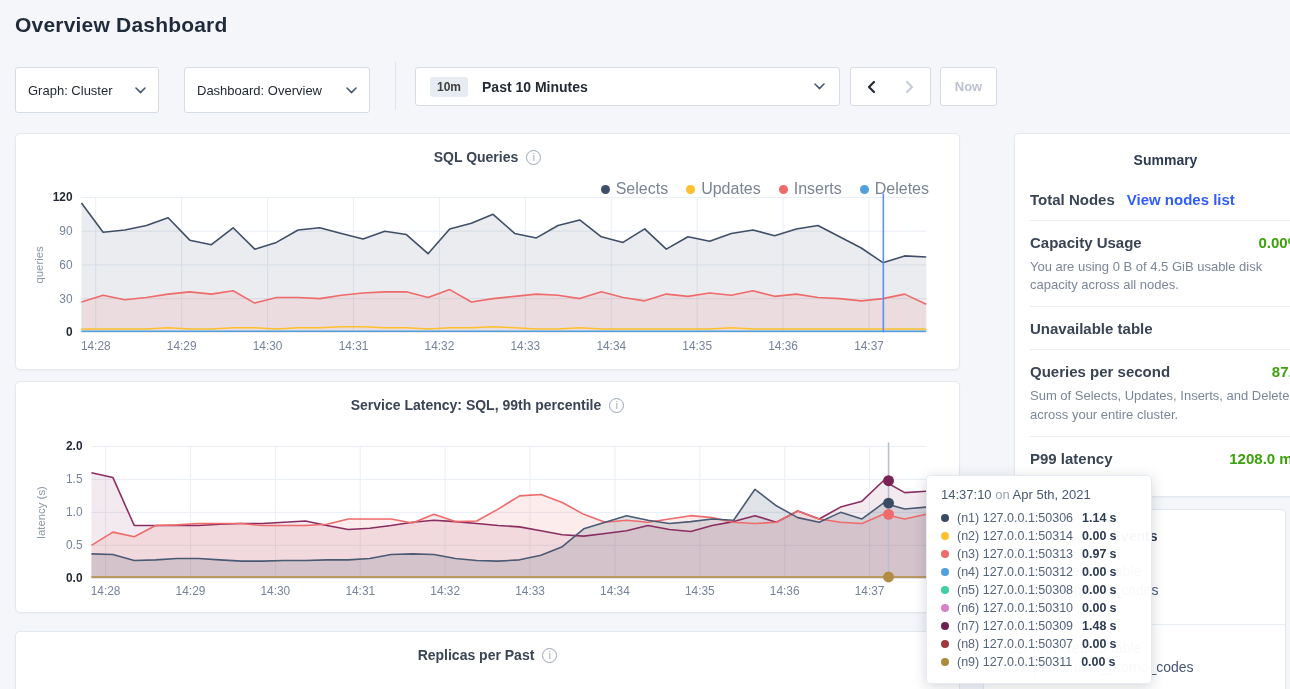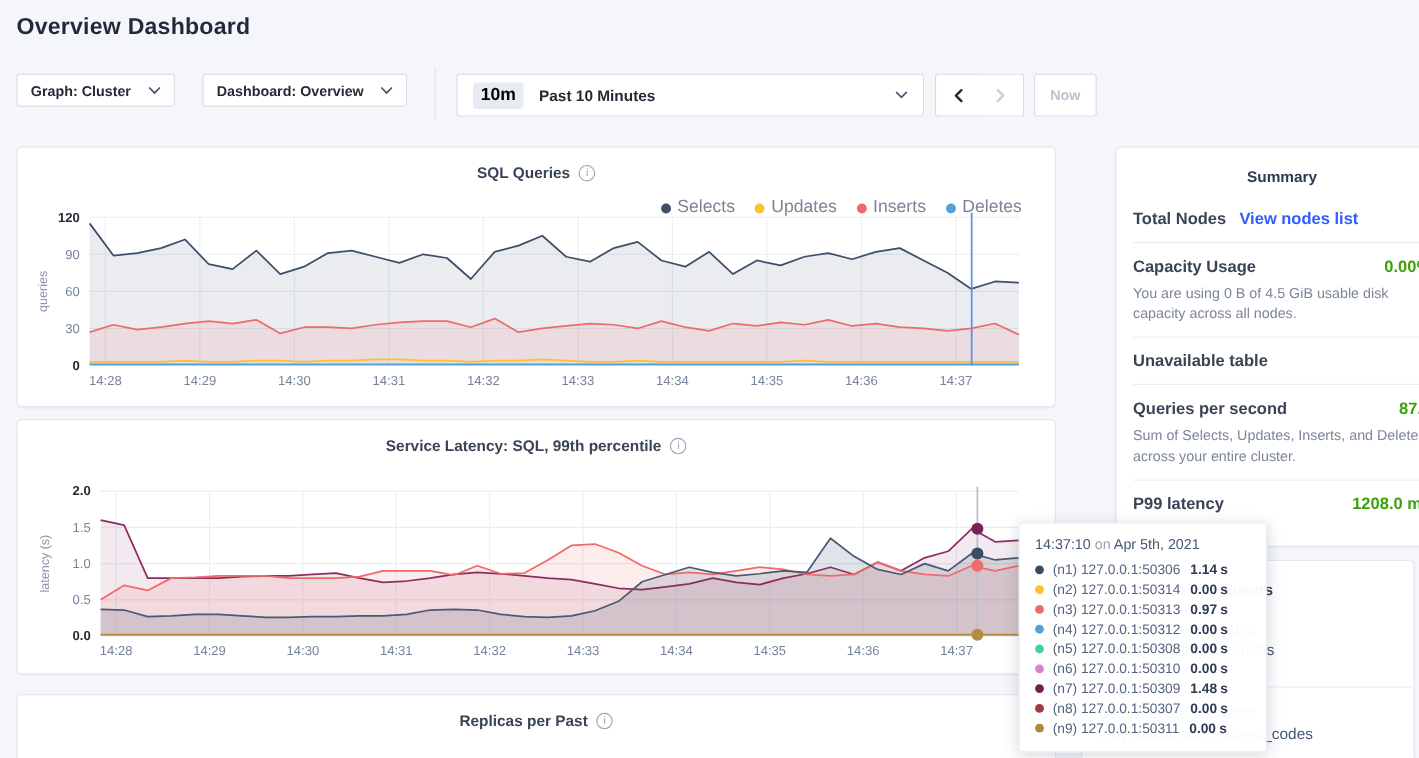--- a/index.html
+++ b/index.html
@@ -2,28 +2,28 @@
 <html><head>
 <meta charset="utf-8">
 <style>
   * { margin:0; padding:0; box-sizing:border-box; }
   body { font-family:"Liberation Sans",sans-serif; background:#f4f6fa; }
   .app { position:relative; width:1290px; height:689px; background:#f4f6fa; overflow:hidden; color:#1f2b3a; }
 
   .page-title { position:absolute; left:15px; top:13px; font-size:21px; font-weight:600; color:#1f2b3a; letter-spacing:.2px; }
 
   
-  .dd { position:absolute; top:67px; height:30px; background:#fff; border:1px solid #d5dce6; border-radius:3px;
-        display:flex; align-items:center; justify-content:space-between; padding:0 12px; font-size:13px; font-weight:700; color:#242a35; cursor:pointer; }
+  .dd { position:absolute; top:67px; height:46px; background:#fff; border:1px solid #d5dce6; border-radius:3px;
+        display:flex; align-items:center; justify-content:space-between; padding:0 12px; font-size:13px; font-weight:400; color:#242a35; cursor:pointer; }
   #dd-graph { left:15px; width:144px; }
   #dd-dashboard { left:184px; width:186px; }
   .vdiv { position:absolute; left:395px; top:62px; width:1px; height:48px; background:#dde3ec; }
   .timepicker { position:absolute; left:415px; top:67px; width:425px; height:39px; background:#fff; border:1px solid #d5dce6; border-radius:3px;
         display:flex; align-items:center; padding:0 14px; cursor:pointer; }
-  .time-badge { background:#e7ecf3; border-radius:3px; padding:3px 7px; font-size:16px; font-weight:700; color:#000000; margin-right:14px; }
+  .time-badge { background:#e7ecf3; border-radius:3px; padding:3px 7px; font-size:12px; font-weight:700; color:#404040; margin-right:14px; }
   .time-label { font-size:14px; font-weight:700; color:#242a35; }
   .timepicker .chev { margin-left:auto; }
   .navbtn { position:absolute; top:67px; height:39px; width:41px; background:#fff; border:1px solid #d5dce6; display:flex; align-items:center; justify-content:center; cursor:pointer; }
   #btn-prev { left:850px; border-radius:3px 0 0 3px; }
   #btn-next { left:890px; border-left:none; border-radius:0 3px 3px 0; }
   #btn-now  { position:absolute; left:940px; top:67px; height:39px; width:57px; background:#fff; border:1px solid #d5dce6; border-radius:3px;
               font-size:13px; font-weight:700; color:#bcc3d0; display:flex; align-items:center; justify-content:center; }
 
   
   .panel { position:absolute; background:#fff; border:1px solid #e2e8f0; border-radius:5px; box-shadow:0 1px 2px rgba(40,55,80,.04); }

